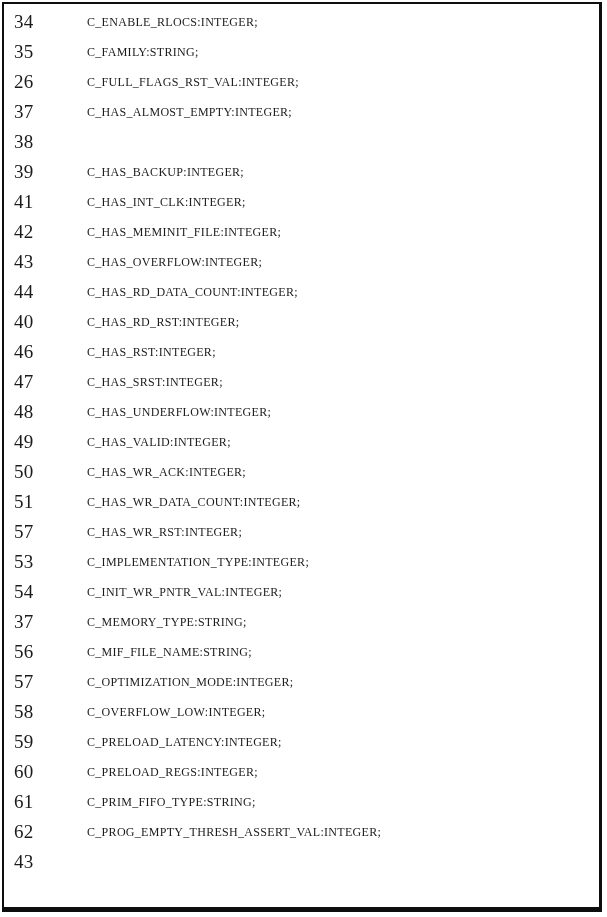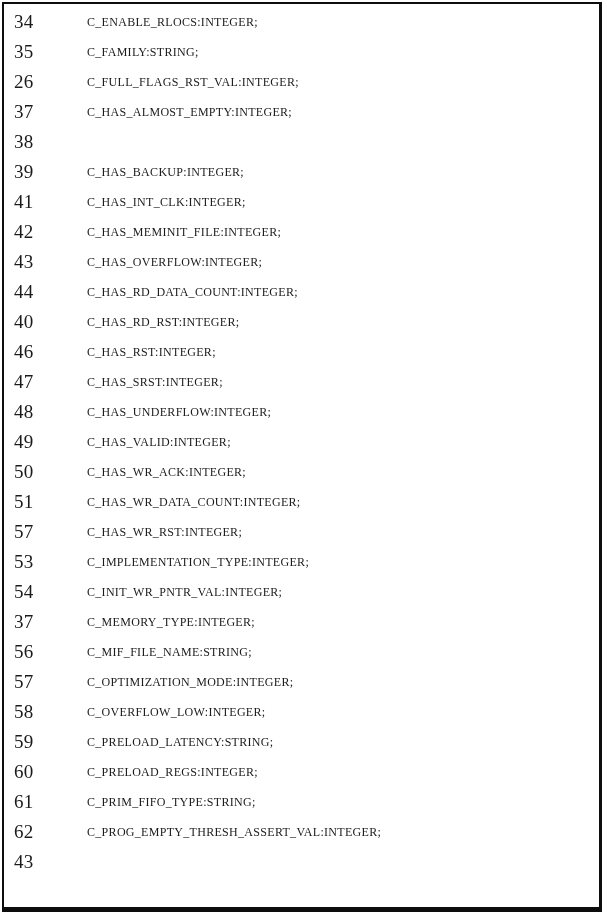--- a/index.html
+++ b/index.html
@@ -152,41 +152,41 @@
     <span class="txt">C_IMPLEMENTATION_TYPE:INTEGER;</span>
   </div>
 
   <div class="row">
     <span class="num">54</span>
     <span class="txt">C_INIT_WR_PNTR_VAL:INTEGER;</span>
   </div>
 
   <div class="row">
     <span class="num">37</span>
-    <span class="txt">C_MEMORY_TYPE:INTEGER;</span>
+    <span class="txt">C_MEMORY_TYPE:STRING;</span>
   </div>
 
   <div class="row">
     <span class="num">56</span>
     <span class="txt">C_MIF_FILE_NAME:STRING;</span>
   </div>
 
   <div class="row">
     <span class="num">57</span>
     <span class="txt">C_OPTIMIZATION_MODE:INTEGER;</span>
   </div>
 
   <div class="row">
     <span class="num">58</span>
     <span class="txt">C_OVERFLOW_LOW:INTEGER;</span>
   </div>
 
   <div class="row">
     <span class="num">59</span>
-    <span class="txt">C_PRELOAD_LATENCY:STRING;</span>
+    <span class="txt">C_PRELOAD_LATENCY:INTEGER;</span>
   </div>
 
   <div class="row">
     <span class="num">60</span>
     <span class="txt">C_PRELOAD_REGS:INTEGER;</span>
   </div>
 
   <div class="row">
     <span class="num">61</span>
     <span class="txt">C_PRIM_FIFO_TYPE:STRING;</span>

